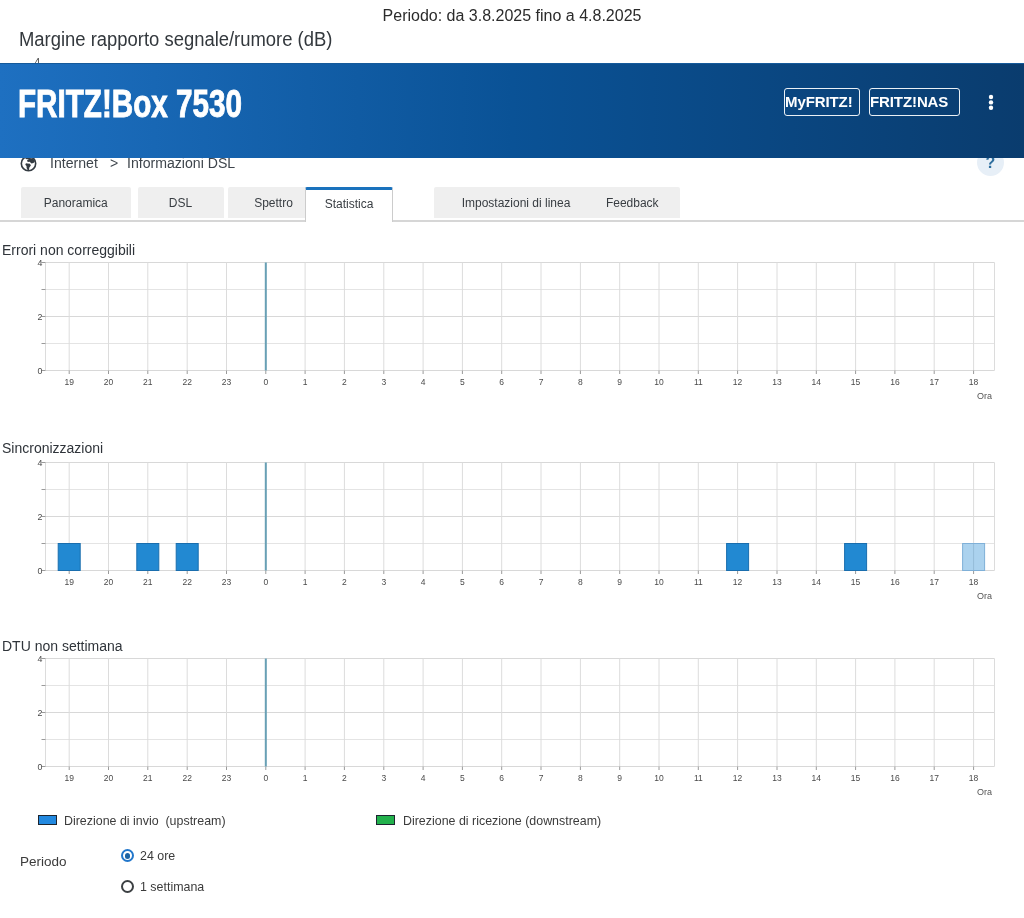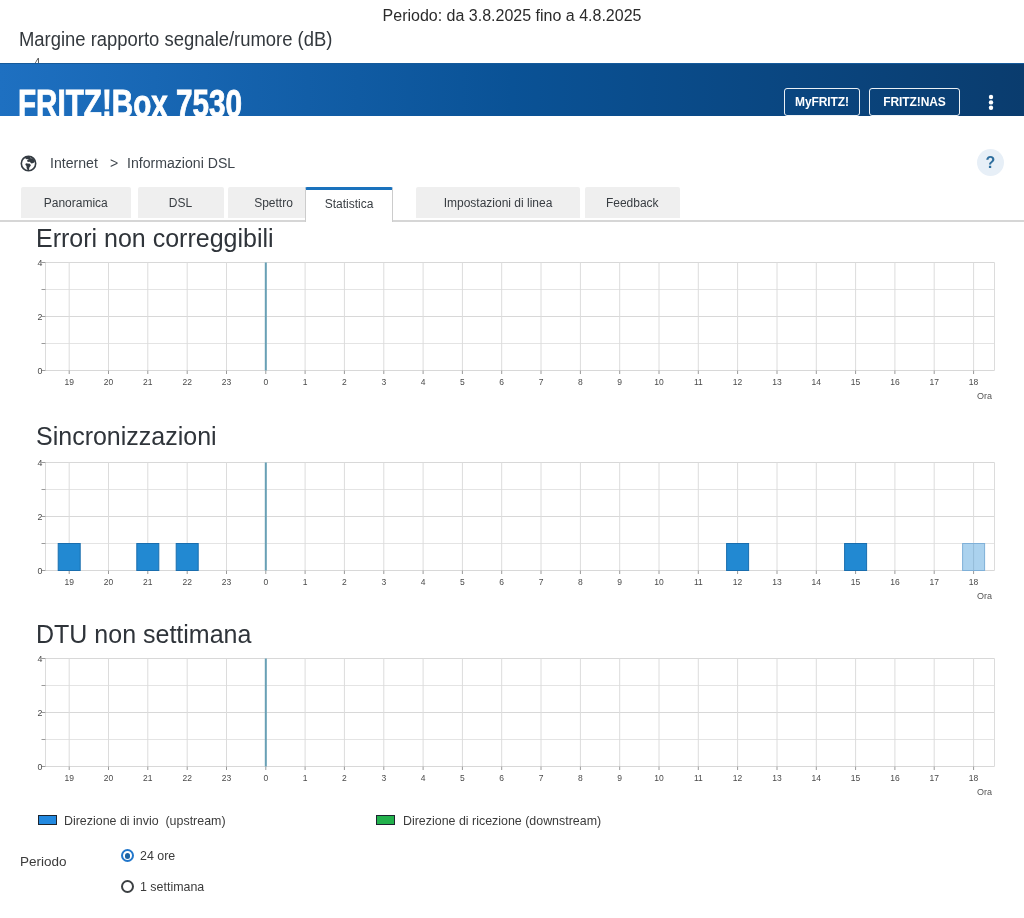--- a/index.html
+++ b/index.html
@@ -1,35 +1,35 @@
 <!DOCTYPE html>
 <html lang="it"><head><meta charset="utf-8">
 <title>FRITZ!Box 7530</title>
 <style>
 * { margin:0; padding:0; box-sizing:border-box; }
 html,body { width:1024px; height:918px; background:#fff; font-family:"Liberation Sans",sans-serif; position:relative; overflow:hidden; }
 .periodo-top { position:absolute; top:7px; left:0; width:1024px; text-align:center; font-size:16px; color:#2b2b2b; }
 .margine { position:absolute; top:28px; left:19px; font-size:19.5px; color:#33383d; display:inline-block; transform:scaleX(0.945); transform-origin:0 0; white-space:nowrap; }
 .rem4 { position:absolute; top:57px; left:34.5px; font-size:10px; color:#3a3a3a; }
-.header { position:absolute; top:63px; left:0; width:1024px; height:53px;
+.header { position:absolute; top:63px; left:0; width:1024px; height:95px;
   background:linear-gradient(90deg,#1e70c1 0%,#0a5296 50%,#0a3c6e 100%); border-top:1px solid #155a9b; z-index:5; }
 .header h1 { position:absolute; left:18px; top:19.3px; color:#fff; font-size:38px; font-weight:bold; transform:scaleX(0.78); transform-origin:0 0; white-space:nowrap; -webkit-text-stroke:0.9px #fff; }
-.hbtn { position:absolute; top:24px; height:28px; border:1px solid rgba(255,255,255,0.92); border-radius:3px; color:#fff; font-size:12px; font-weight:bold; letter-spacing:-0.1px; text-align:center; line-height:26px; }
+.hbtn { position:absolute; top:24px; height:28px; border:1px solid rgba(255,255,255,0.92); border-radius:3px; color:#fff; font-size:15px; font-weight:bold; letter-spacing:-0.1px; line-height:26px; }
 .btn1 { left:784px; width:76px; }
 .btn2 { left:869px; width:91px; }
 .dots { position:absolute; left:985.6px; top:29.5px; }
 .crumbs { position:absolute; top:136px; left:0; width:1024px; height:51px; background:#fff;padding-left:44px; }
 .globe { position:absolute; left:19.5px; top:19px; }
 .crumbs .t { position:absolute; top:17.5px; font-size:15.5px; color:#3e454c; display:inline-block; transform:scaleX(0.91); transform-origin:0 0; white-space:nowrap; }
 .sep { color:#555b61; }
 .help { position:absolute; left:977px; top:149px; width:27px; height:27px; border-radius:50%; background:#e7eff7; color:#2e6e9e; font-size:16px; font-weight:bold; text-align:center; line-height:27px; }
 .tabbar-line { position:absolute; top:220.4px; left:0; width:1024px; height:1.4px; background:#d6d6d6; }
 .tab { position:absolute; top:187.3px; height:30.7px; background:#efefef; color:#383d42; font-size:12px; text-align:center; line-height:32.5px; border-radius:2px 2px 0 0; z-index:1; }
 .tab.active { background:#fff; border-top:3.4px solid #1a72bd; border-left:1px solid #ccc; border-right:1px solid #ccc; height:35.2px; line-height:29px; z-index:3; }
-h2 { position:absolute; left:36px; font-size:25px; font-weight:normal; color:#2f343a; }
+h2 { position:absolute; left:2px; font-size:14px; font-weight:normal; color:#2f343a;margin-top:18px; }
 .chart { position:absolute; left:0; }
 .lg { position:absolute; width:18.5px; height:10px; border:1.5px solid #1d2530; }
 .lgt { position:absolute; font-size:13.5px; color:#3b3b3b; display:inline-block; transform:scaleX(0.92); transform-origin:0 0; white-space:nowrap; }
 .radio { position:absolute; width:13px; height:13px; border-radius:50%; background:#fff; }
 .r1 { left:121px; top:849.3px; border:2px solid #2277cb; }
 .r1 .dot { position:absolute; left:1.7px; top:1.7px; width:5.6px; height:5.6px; border-radius:50%; background:#1c63a4; }
 .r2 { left:121px; top:880.2px; border:2px solid #3c4043; }
 </style></head>
 <body>
 <div class="periodo-top">Periodo: da 3.8.2025 fino a 4.8.2025</div>
@@ -54,21 +54,21 @@
   <span class="t" style="left:50px">Internet</span>
   <span class="t sep" style="left:109.5px">&gt;</span>
   <span class="t" style="left:126.5px">Informazioni DSL</span>
 </div>
 <div class="help">?</div>
 <div class="tabbar-line"></div>
 <div class="tab" style="left:20.5px;width:110.5px">Panoramica</div>
 <div class="tab" style="left:137.5px;width:86px">DSL</div>
 <div class="tab" style="left:228px;width:91px">Spettro</div>
 <div class="tab active" style="left:305.0px;width:88px">Statistica</div>
-<div class="tab" style="left:416px;width:164.0px">Impostazioni di linea</div>
+<div class="tab" style="left:434px;width:164.0px">Impostazioni di linea</div>
 <div class="tab" style="left:584.5px;width:95.5px">Feedback</div>
 <h2 style="top:224px">Errori non correggibili</h2>
 <svg class="chart" style="top:254px" width="1024" height="148" viewBox="0 0 1024 148">
 <line x1="45.5" y1="116.5" x2="994.5" y2="116.5" stroke="#d8d8d8" stroke-width="1"></line>
 <line x1="45.5" y1="89.5" x2="994.5" y2="89.5" stroke="#e4e4e4" stroke-width="1"></line>
 <line x1="45.5" y1="62.5" x2="994.5" y2="62.5" stroke="#d8d8d8" stroke-width="1"></line>
 <line x1="45.5" y1="35.5" x2="994.5" y2="35.5" stroke="#e4e4e4" stroke-width="1"></line>
 <line x1="45.5" y1="8.5" x2="994.5" y2="8.5" stroke="#d8d8d8" stroke-width="1"></line>
 <line x1="45.5" y1="8.5" x2="45.5" y2="116.5" stroke="#dcdcdc" stroke-width="1"></line>
 <line x1="994.5" y1="8.5" x2="994.5" y2="116.5" stroke="#dcdcdc" stroke-width="1"></line>

